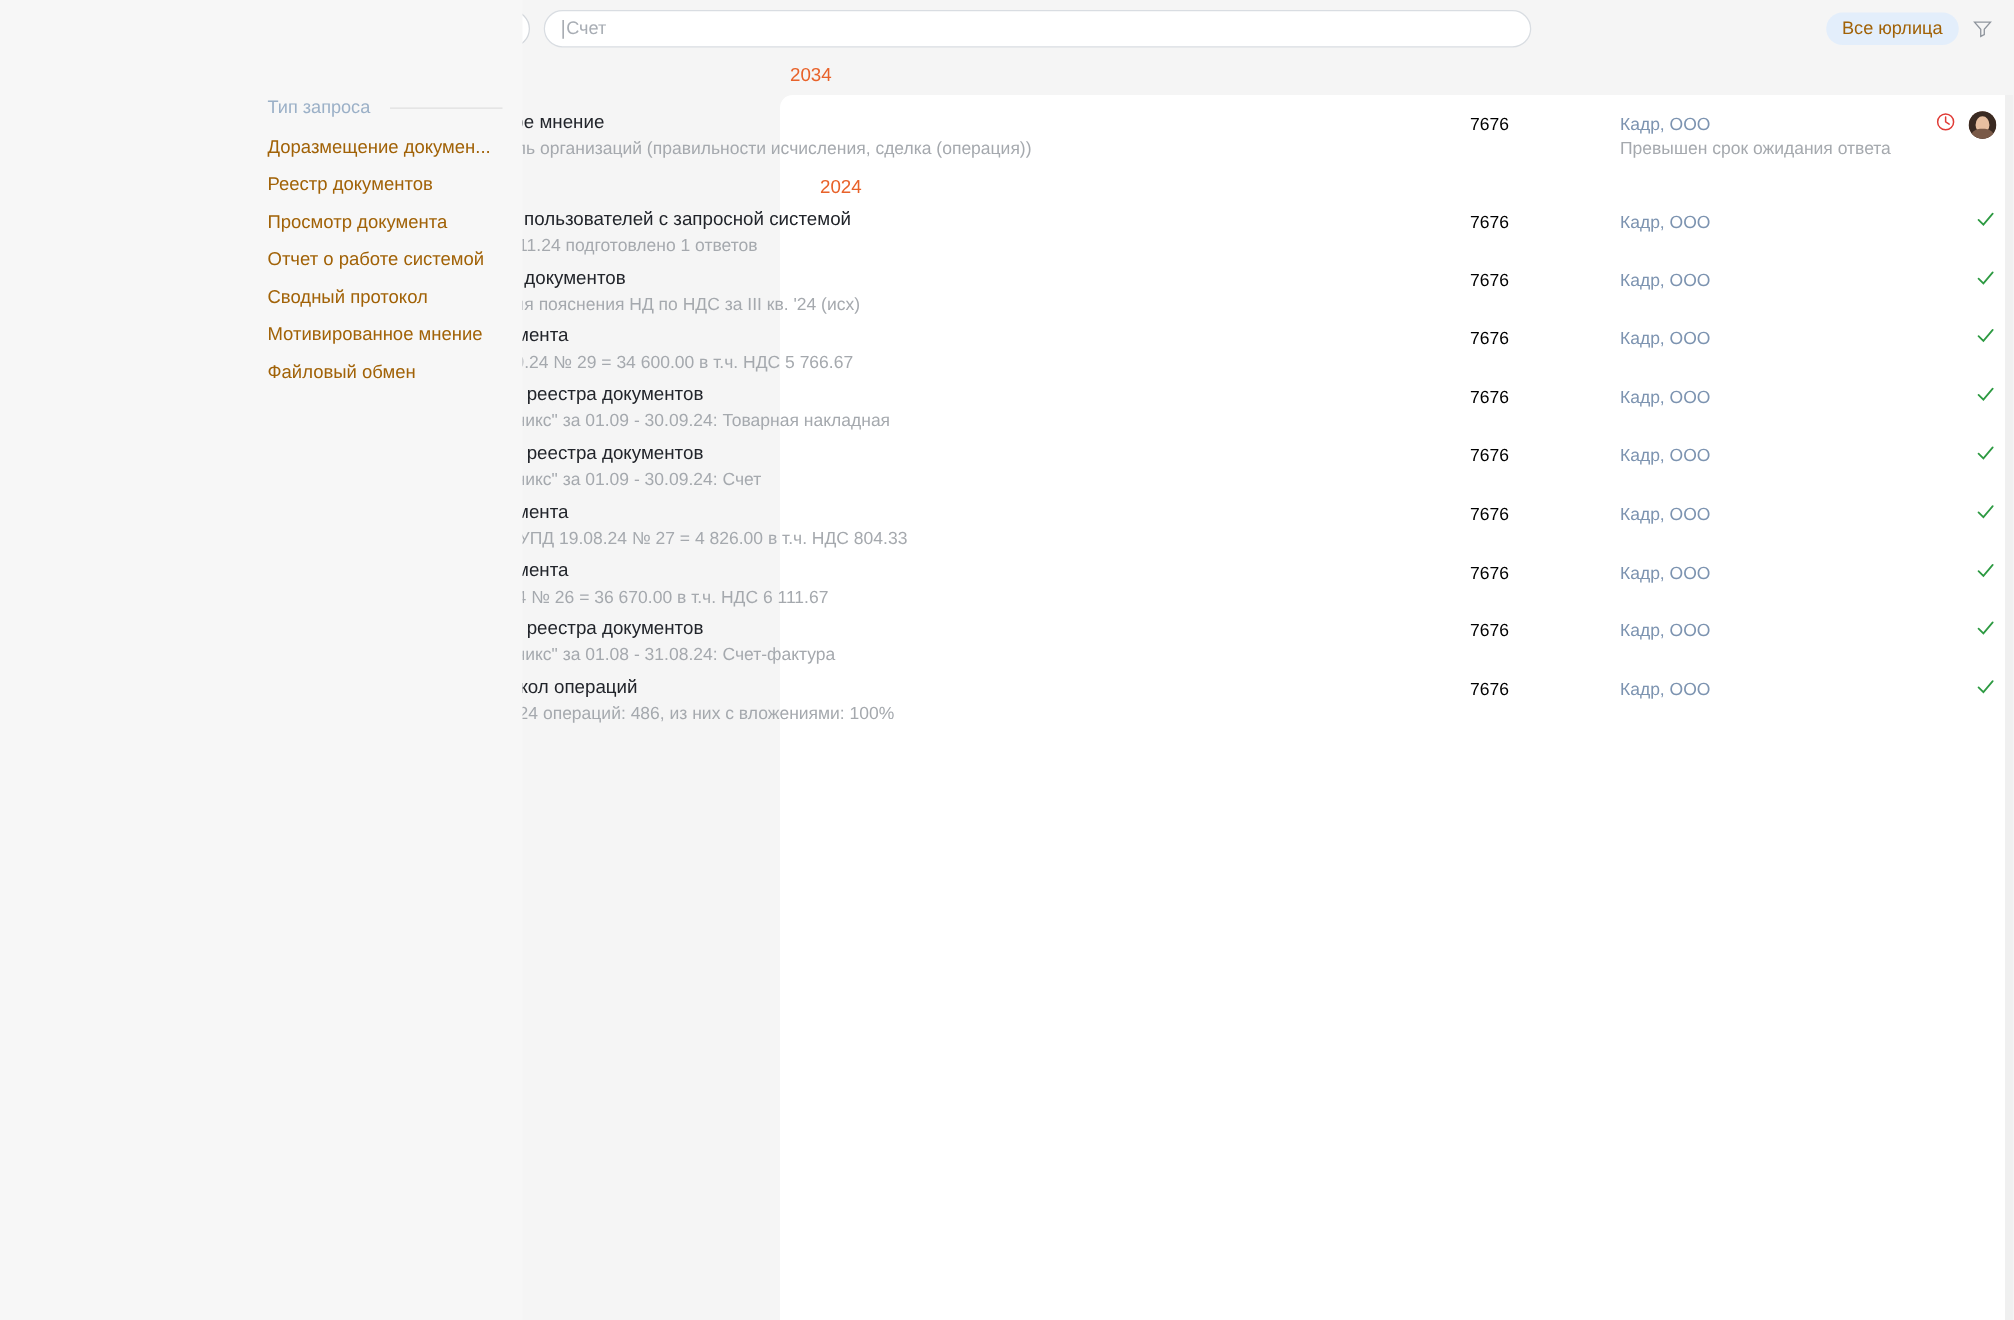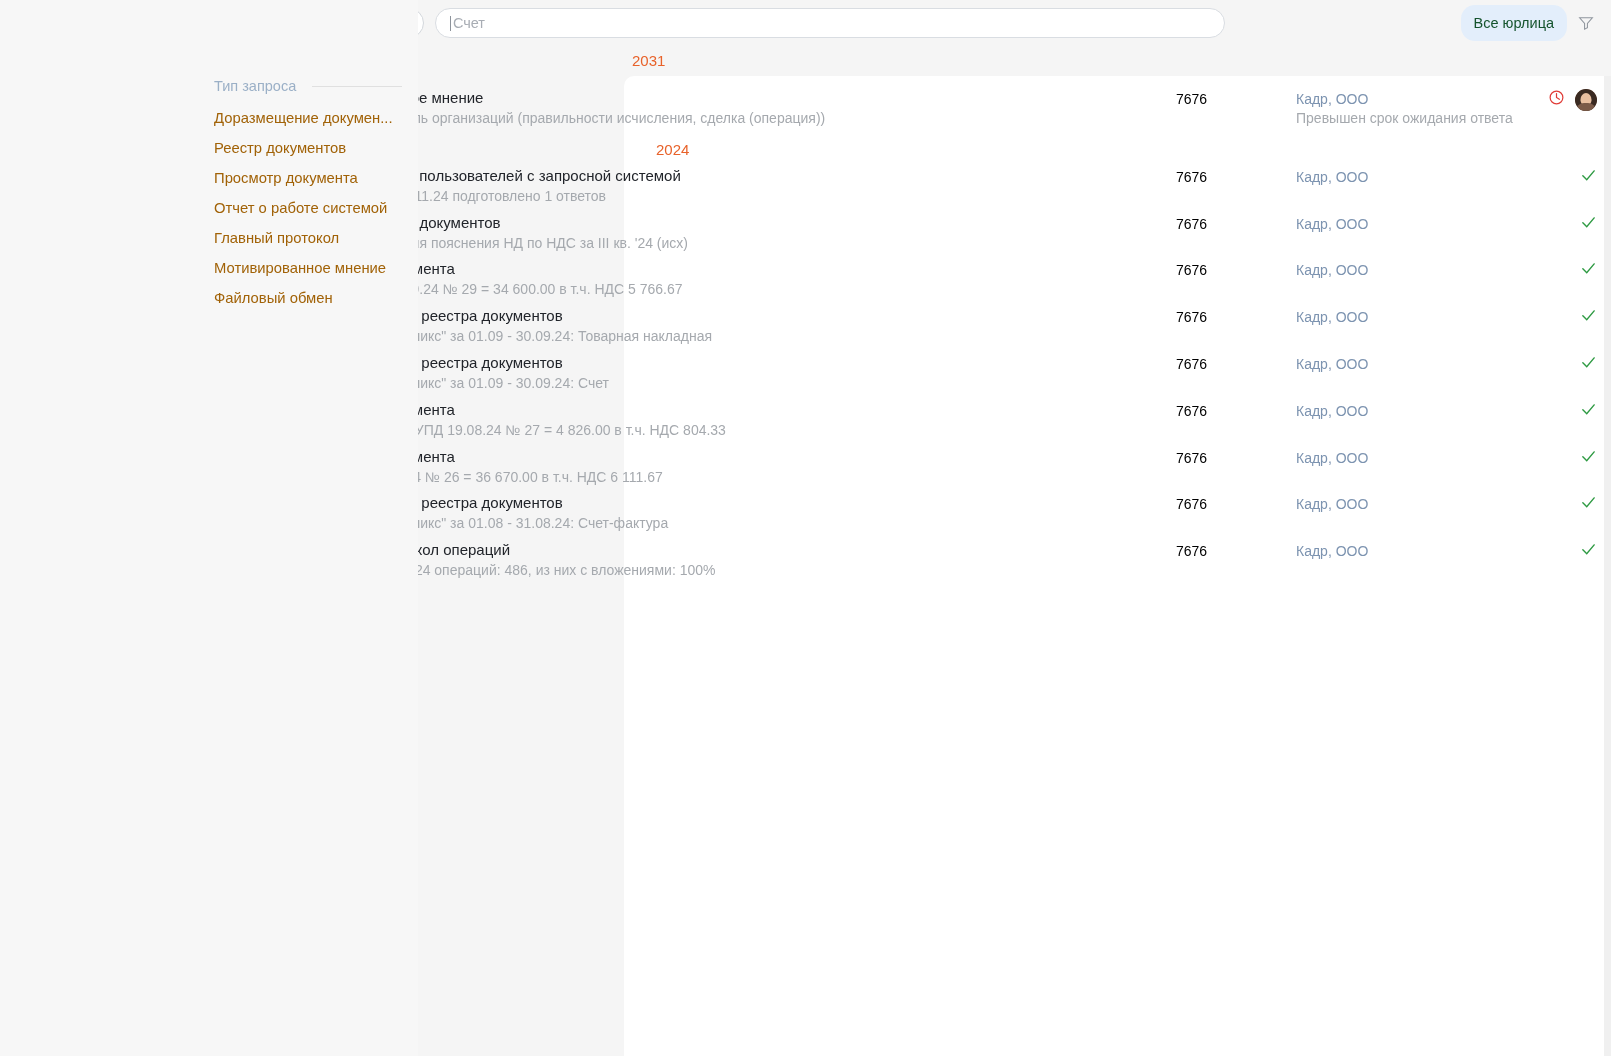--- a/index.html
+++ b/index.html
@@ -115,23 +115,23 @@
   .search {
     flex: 1; height: 30px; border: 1px solid #d9dde2; background: #fff;
     border-radius: 16px; display: flex; align-items: center; padding: 0 14px;
     max-width: 790px;
   }
   .search .caret { width: 1px; height: 15px; background: #8d939b; margin-right: 2px; }
   .search .ph { font-size: 14.5px; color: #a8adb4; }
 
   .toolbar-right { margin-left: auto; display: flex; align-items: center; gap: 10px; padding-right: 6px; }
   .chip {
-    background: #e3eefb; border-radius: 14px; height: 36px;
+    background: #e3eefb; border-radius: 14px; height: 26px;
     display: flex; align-items: center; padding: 0 13px;
-    font-size: 14.5px; color: #14532d; cursor: pointer;
+    font-size: 14.5px; color: #a16207; cursor: pointer;
   }
   .funnel { width: 18px; height: 18px; color: #8f959d; cursor: pointer; display: flex; }
 
   .card {
     position: absolute; left: 428px; right: 0; top: 76px; bottom: 0;
     background: #fff; border-radius: 10px 0 0 0;
     overflow: hidden;
   }
   .year-label {
     position: absolute; font-size: 15px; color: #e8622a; left: 436px;
@@ -373,21 +373,21 @@
             </svg>
         </span>
       </div>
     </div>
 
     <div class="filter-panel" style="position:absolute; left:-222px; top:0;"></div>
 
     <div class="card"></div>
     <div class="scroll-track"></div>
 
-    <div class="year-label" style="top:52px;">2031</div>
+    <div class="year-label" style="top:52px;">2034</div>
     <div class="year-label" style="top:141px;margin-left:24px;">2024</div>
 
     <div class="row" style="top:88px;">
       <div class="col-date">13 окт</div>
       <div class="col-dow">пн</div>
       <div class="col-main">
         <div class="r-title">Мотивированное мнение</div>
         <div class="r-sub">Налог на прибыль организаций (правильности исчисления, сделка (операция))</div>
       </div>
       <div class="col-num">7676</div>
@@ -559,19 +559,19 @@
   <div class="filter-panel" style="position:absolute; left:196px; top:0; z-index:5;">
     <div class="filter-title-row">
       <span class="filter-title">Тип запроса</span>
       <span class="filter-rule"></span>
     </div>
     <div class="filter-list">
       <div class="filter-item">Доразмещение докумен...</div>
       <div class="filter-item">Реестр документов</div>
       <div class="filter-item">Просмотр документа</div>
       <div class="filter-item">Отчет о работе системой</div>
-      <div class="filter-item">Главный протокол</div>
+      <div class="filter-item">Сводный протокол</div>
       <div class="filter-item">Мотивированное мнение</div>
       <div class="filter-item">Файловый обмен</div>
     </div>
   </div>
 
 </div>
 
 </body></html>

